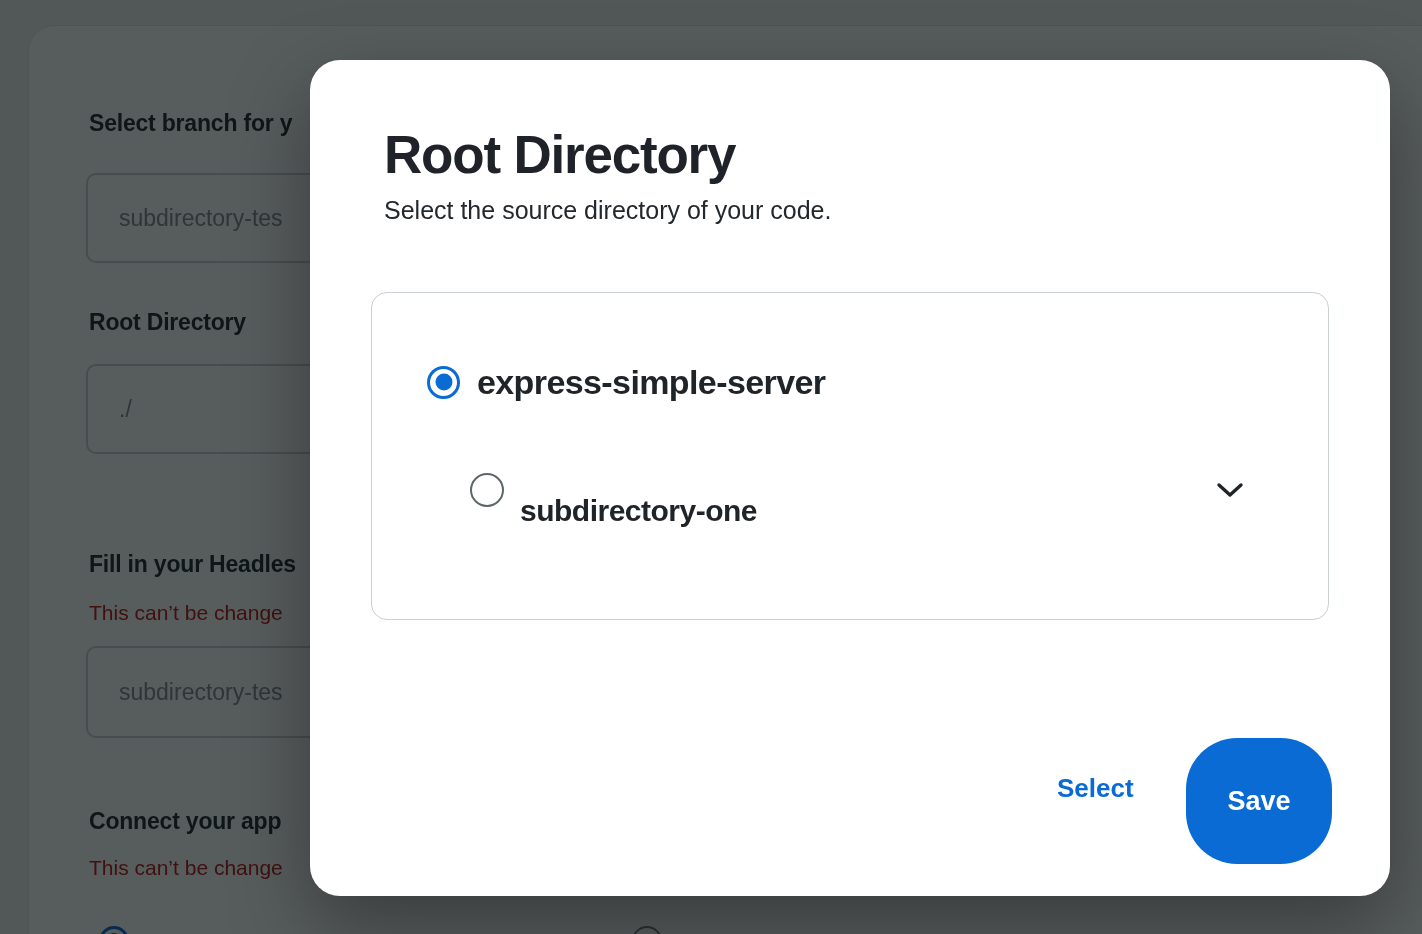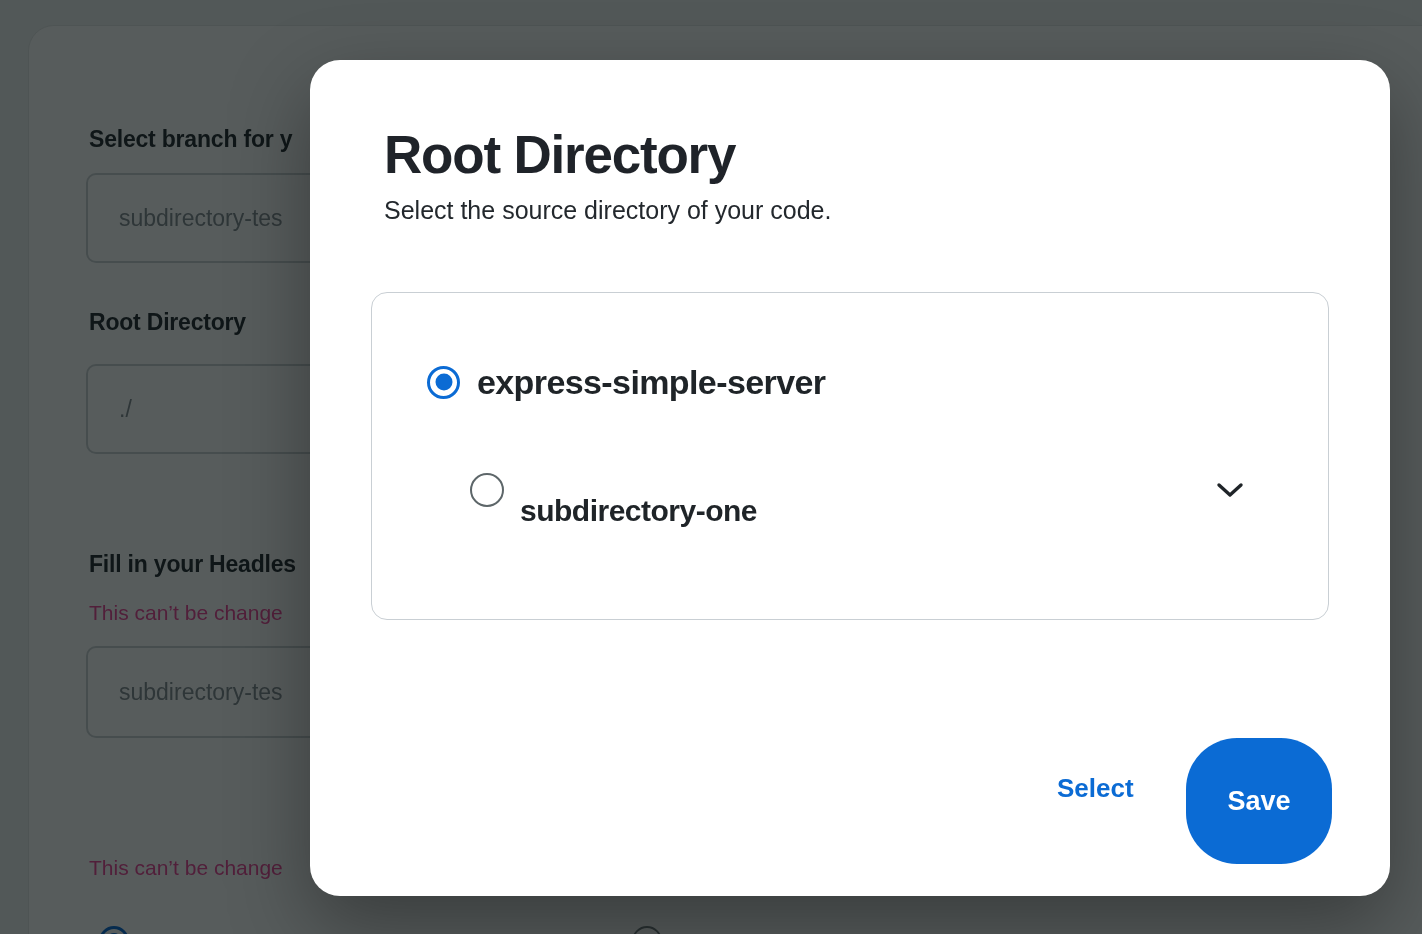--- a/index.html
+++ b/index.html
@@ -12,21 +12,21 @@
   .page-card{
     position:absolute;left:28px;top:25px;width:1500px;height:980px;
     background:#ffffff;border:1px solid #e3e6e6;border-radius:26px;
     box-sizing:border-box;
   }
   .bg-heading{
     position:absolute;left:60px;font-size:23px;font-weight:700;
     color:#262c31;line-height:28px;letter-spacing:-0.2px;white-space:nowrap;
   }
   .bg-note{
-    position:absolute;left:60px;font-size:21px;color:#ec4899;
+    position:absolute;left:60px;font-size:21px;color:#b91c1c;
     line-height:26px;white-space:nowrap;
   }
   .bg-input{
     position:absolute;left:57px;width:520px;height:90px;
     border:2px solid #ccd1d4;border-radius:10px;box-sizing:border-box;
     display:flex;align-items:center;padding-left:31px;
     font-size:23px;color:#848b91;background:#ffffff;white-space:nowrap;
   }
   .bg-radio{
     position:absolute;width:30px;height:30px;border-radius:50%;
@@ -83,40 +83,41 @@
     display:flex;align-items:center;justify-content:center;
   }
 </style>
 </head>
 <body>
 
 <div class="screen">
 
   <div class="page-card">
 
-    <div class="bg-heading" style="top:99px">Select branch for y</div>
+    <div class="bg-heading" style="top:83px">Select branch for y</div>
 
     <div class="bg-input" style="top:147px">
       <span>subdirectory-tes</span>
     </div>
 
     <div class="bg-heading" style="top:282px">Root Directory</div>
 
     <div class="bg-input" style="top:338px">
       <span>./</span>
     </div>
 
     <div class="bg-heading" style="top:524px">Fill in your Headles</div>
 
     <div class="bg-note" style="top:574px">This can’t be change</div>
 
     <div class="bg-input" style="top:620px;height:92px">
       <span>subdirectory-tes</span>
     </div>
 
+    <div class="bg-heading" style="top:781px">Connect your app</div>
 
     <div class="bg-note" style="top:829px">This can’t be change</div>
 
     <div class="bg-radio sel" style="left:70px;top:900px"></div>
     <div class="bg-radio unsel" style="left:603px;top:900px"></div>
   </div>
 
   <div class="overlay"></div>
 
   <div class="modal">

